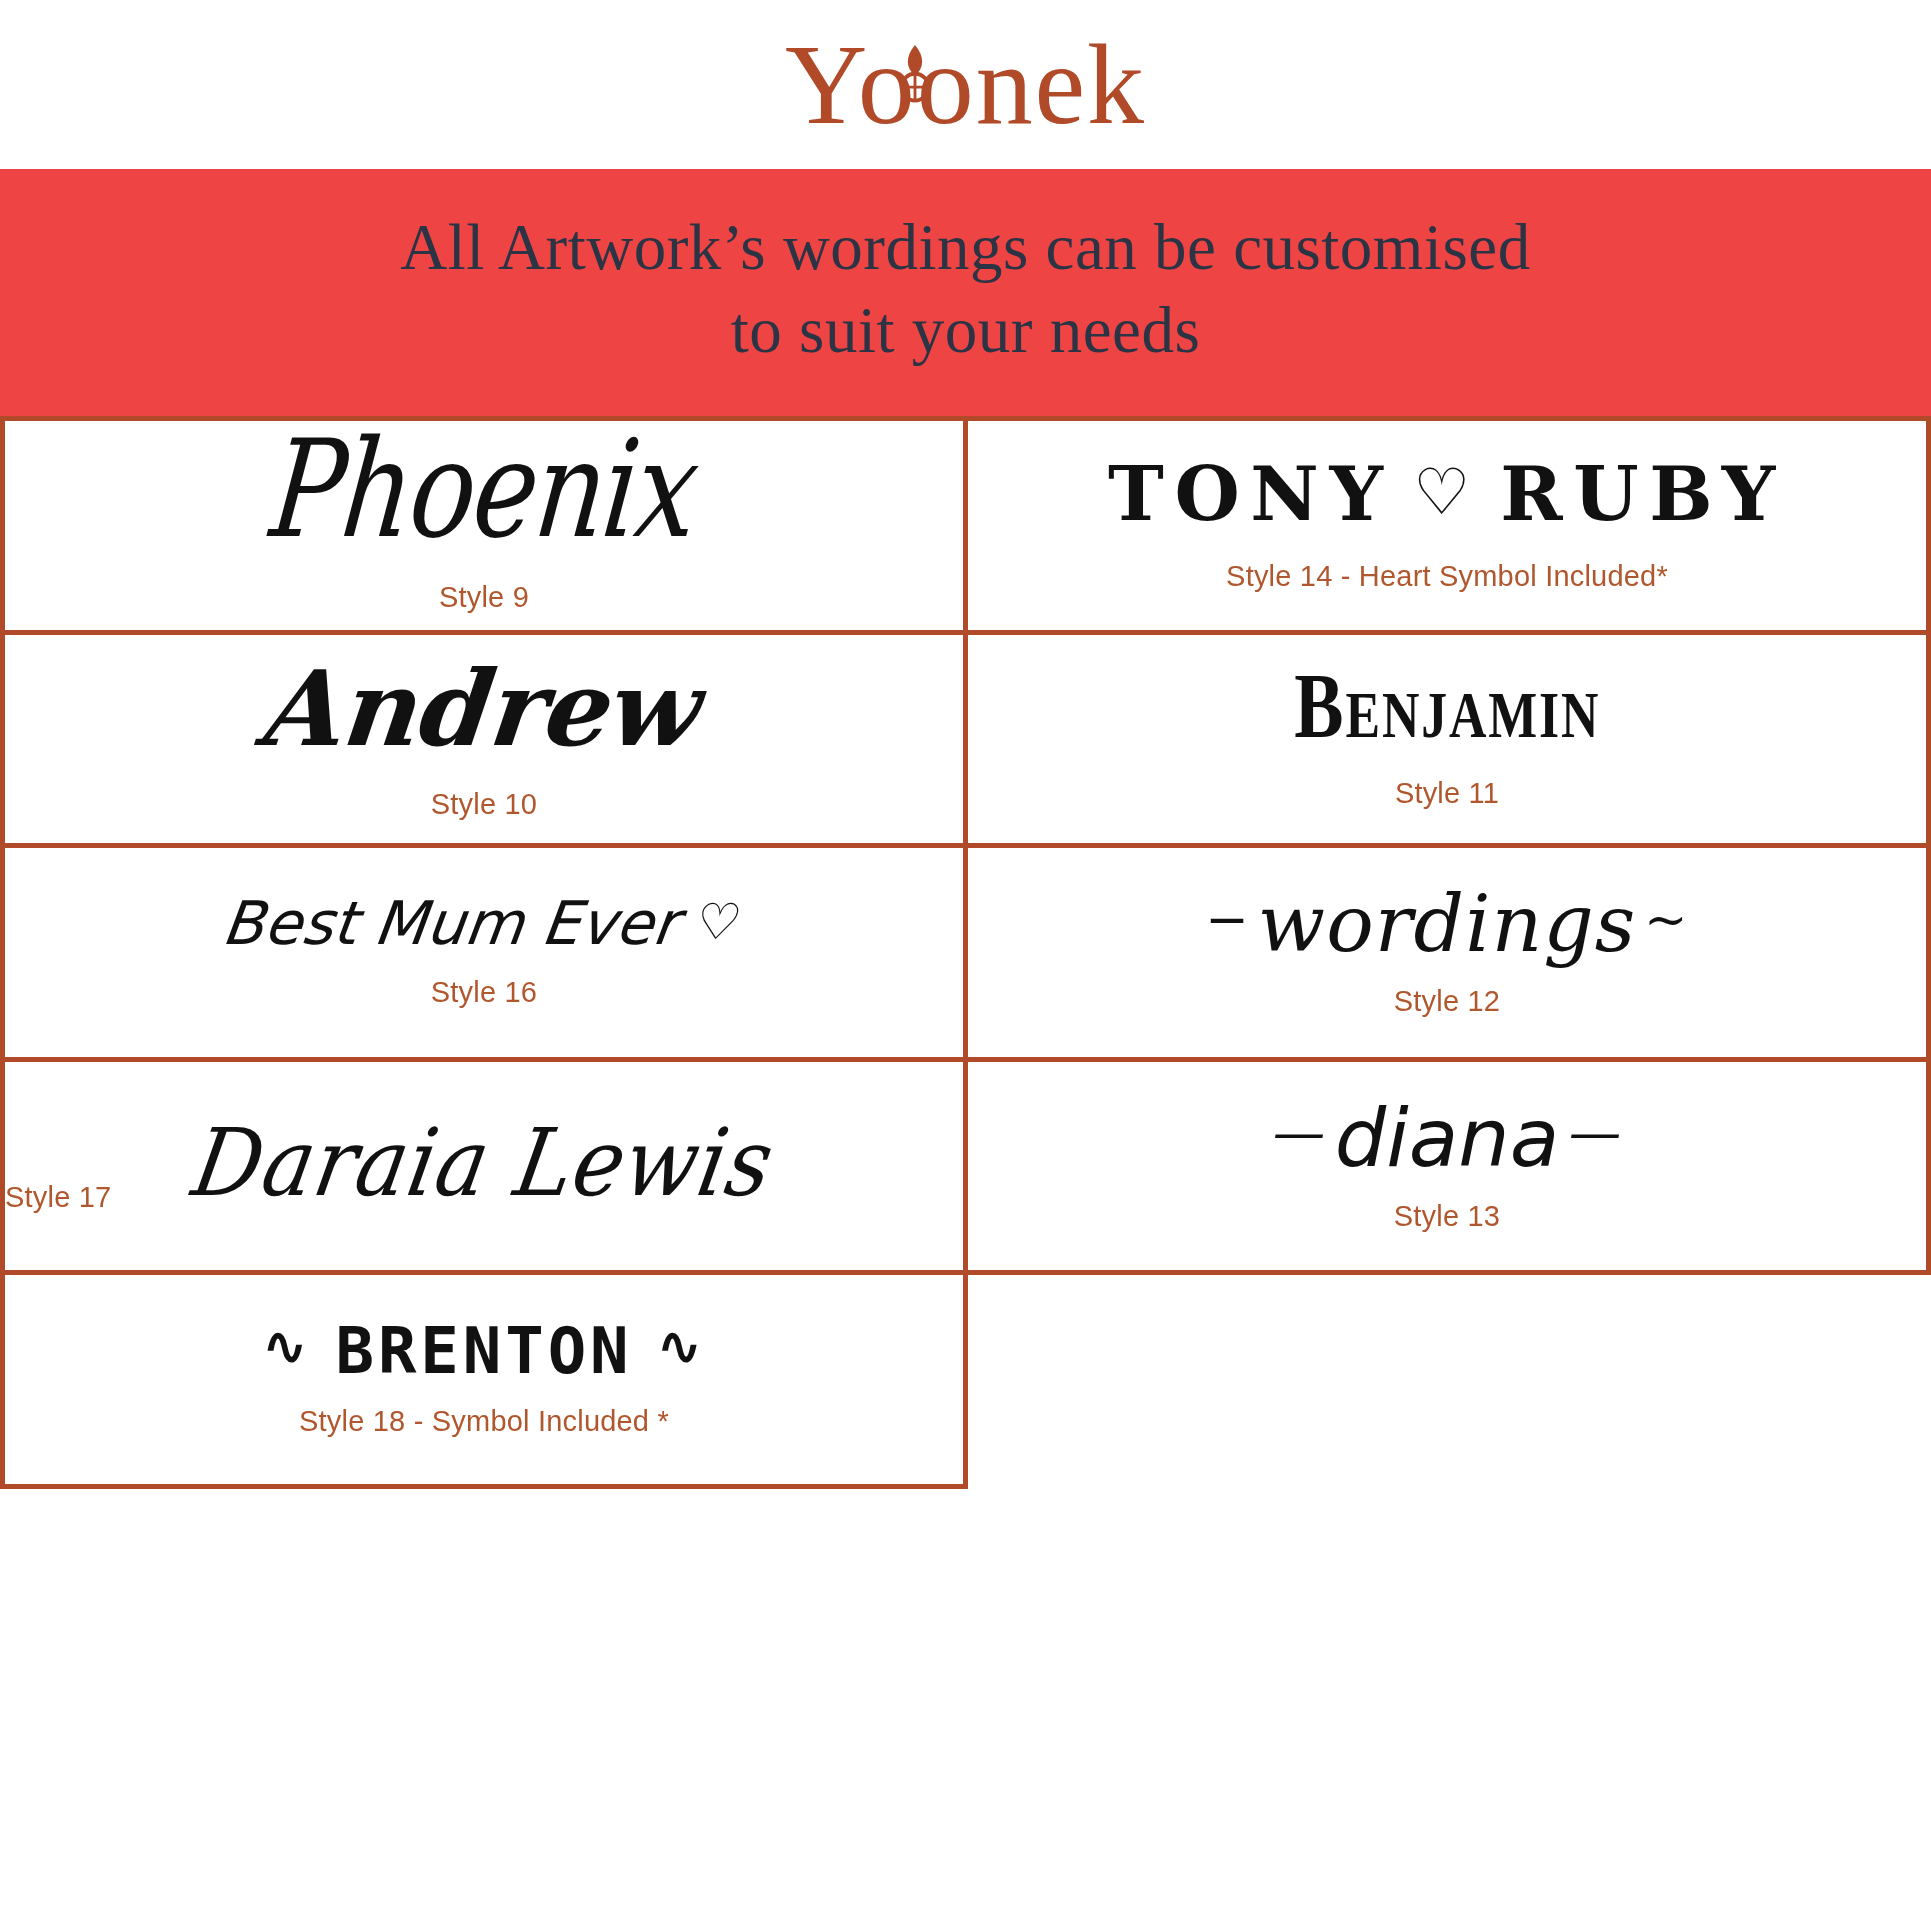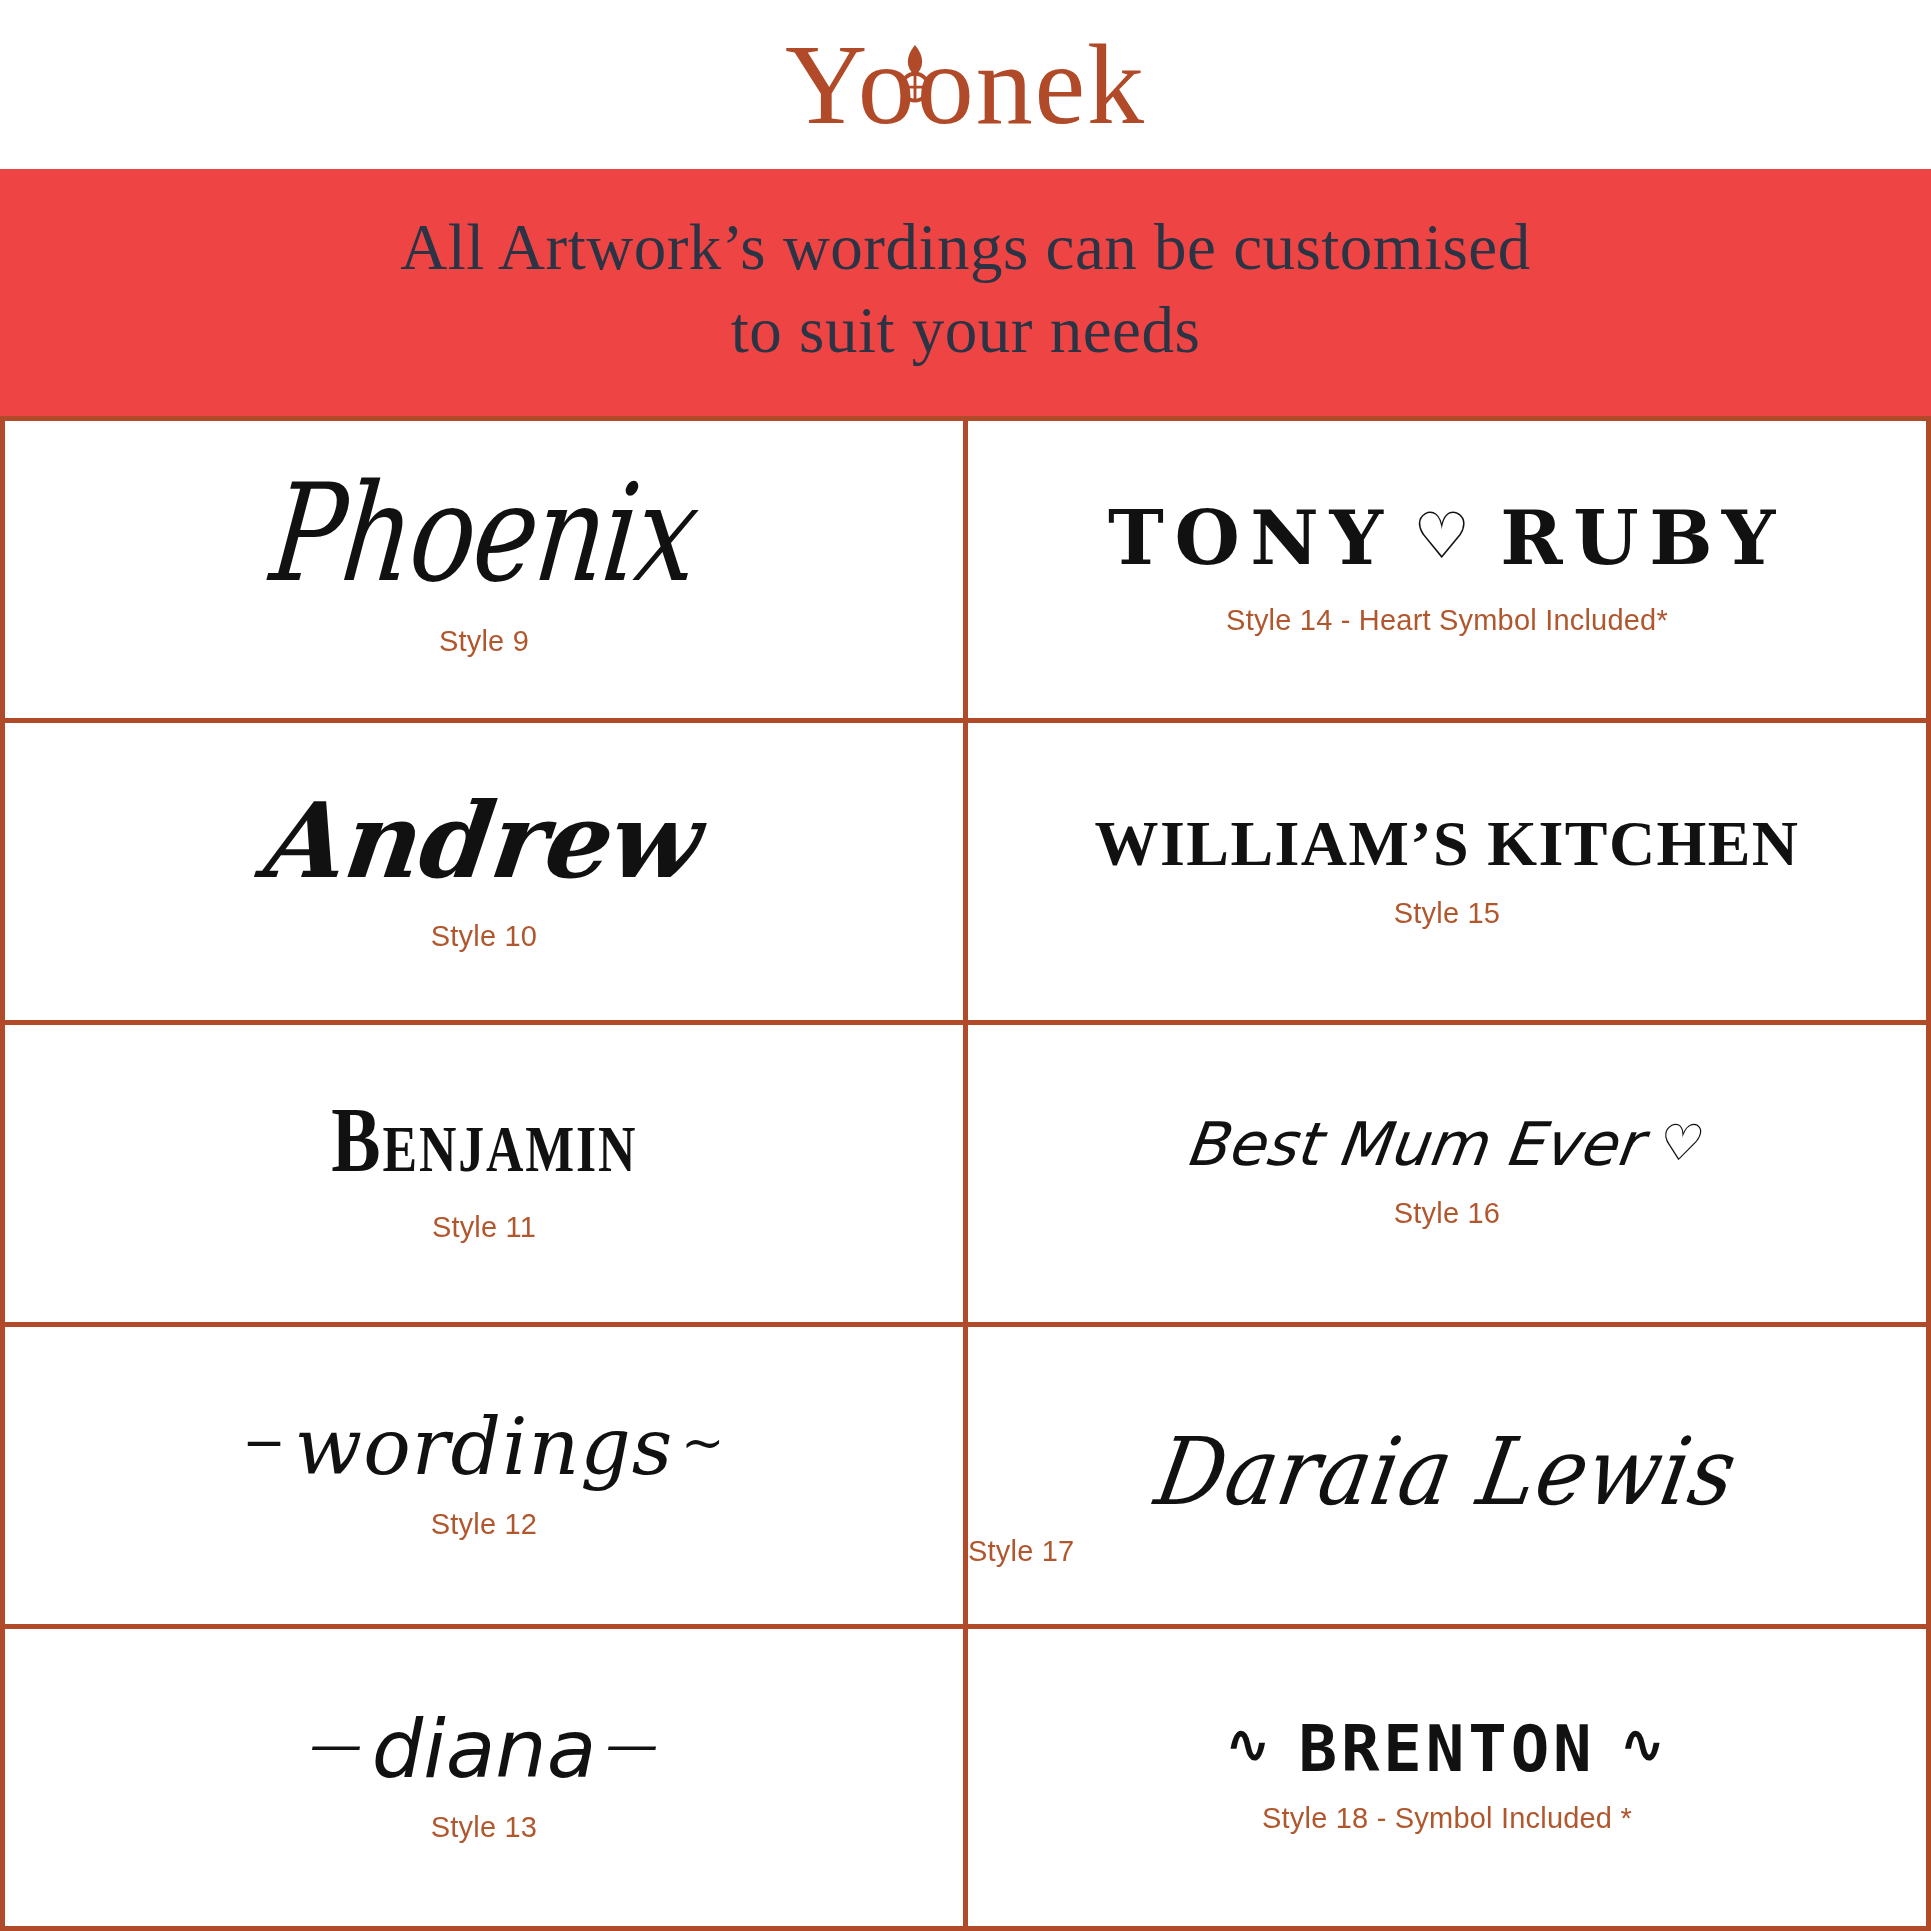--- a/index.html
+++ b/index.html
@@ -8,21 +8,21 @@
     background: #ffffff;
   }
   body {
     width: 1931px;
     height: 1931px;
     font-family: "Liberation Sans", sans-serif;
     overflow: hidden;
   }
   .page {
     width: 1931px;
-    height: 1931px;
+    height: 1489px;
     position: relative;
     display: flex;
     flex-direction: column;
     background: #ffffff;
   }
 
   
   .brand-bar {
     height: 169px;
     display: flex;
@@ -264,24 +264,20 @@
         <span>RUBY</span>
       </div>
       <div class="caption">Style 14 - Heart Symbol Included*</div>
     </div>
 
     <div class="cell cell-10">
       <div class="sample s-andrew">Andrew</div>
       <div class="caption">Style 10</div>
     </div>
 
-    <div class="cell cell-15">
-      <div class="sample s-william">WILLIAM’S KITCHEN</div>
-      <div class="caption">Style 15</div>
-    </div>
 
     <div class="cell cell-11">
       <div class="sample s-benjamin">Benjamin</div>
       <div class="caption">Style 11</div>
     </div>
 
     <div class="cell cell-16">
       <div class="sample s-bestmum">
         <span>Best Mum Ever</span>
         <span class="heart-glyph">♡</span>

